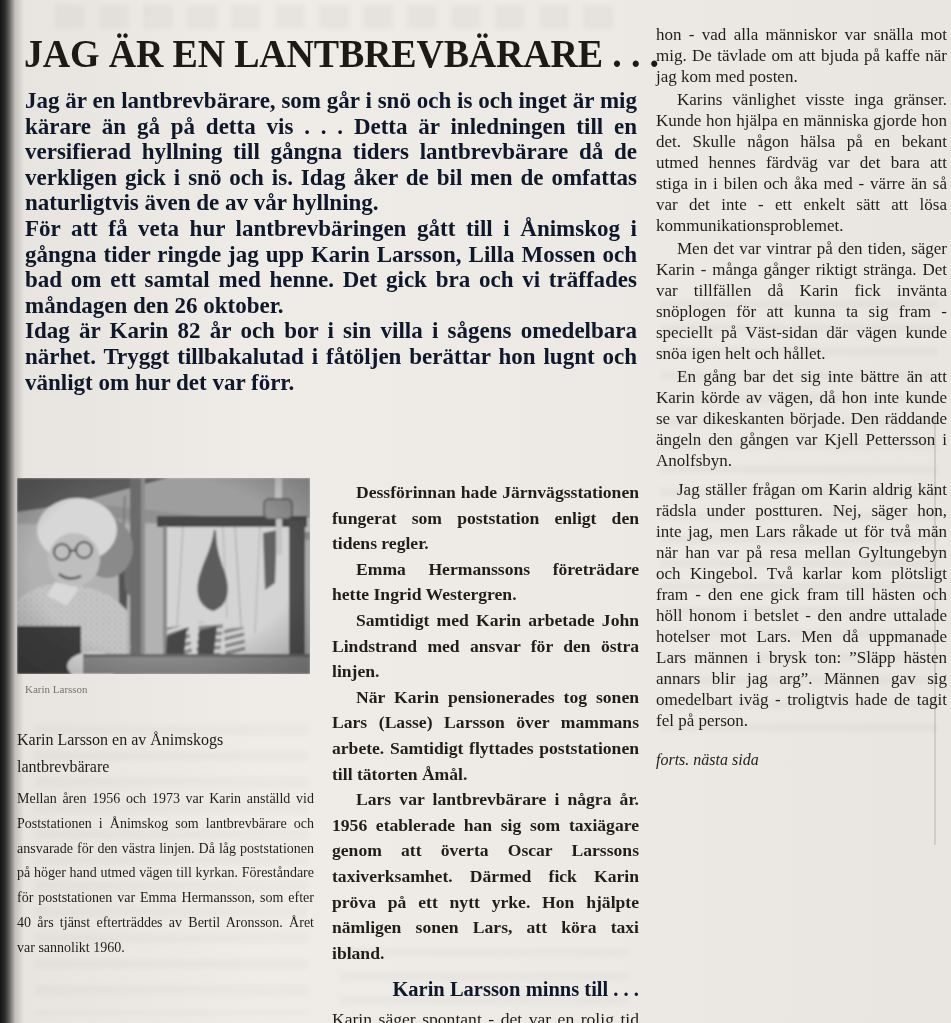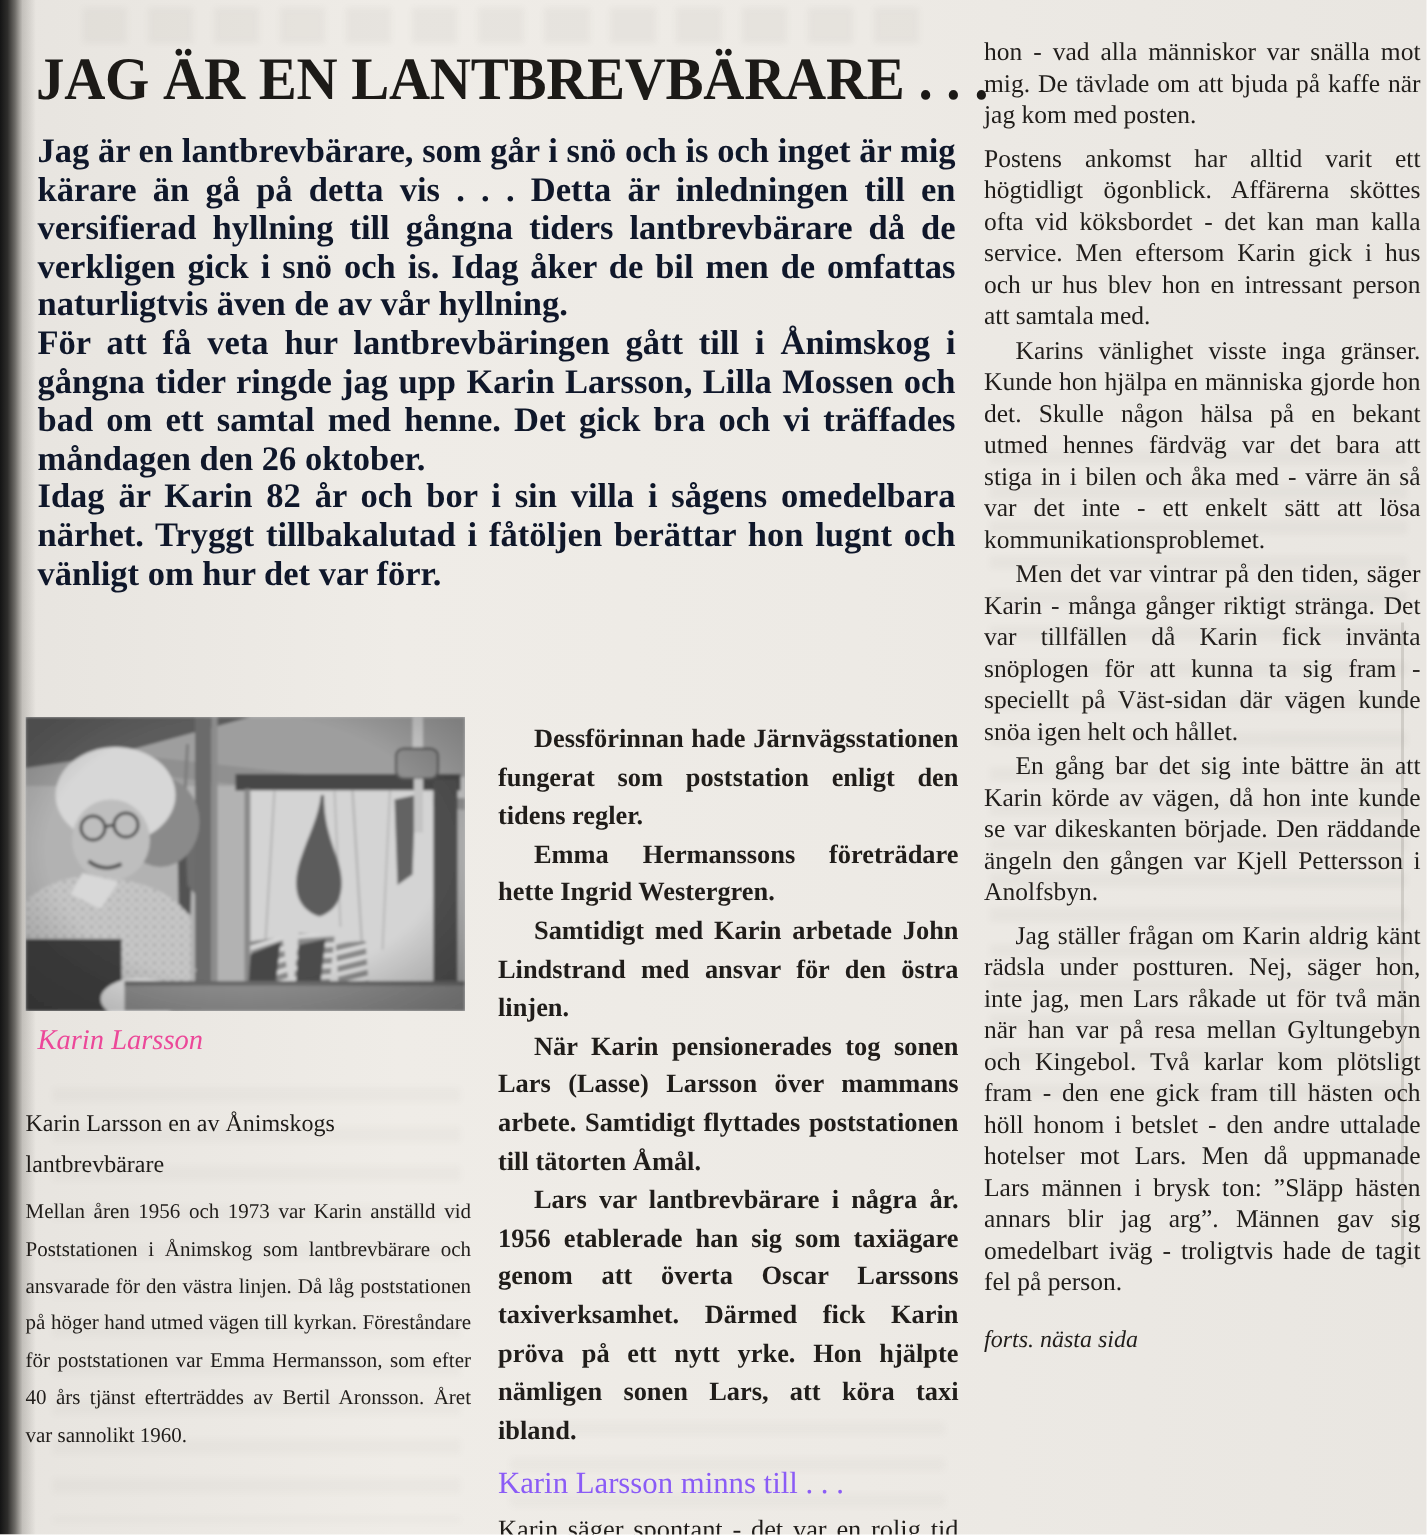--- a/index.html
+++ b/index.html
@@ -48,37 +48,37 @@
 
   
   .col-left{position:absolute;left:17px;top:478px;width:297px;}
   .photo{
     position:relative;width:293px;height:196px;overflow:hidden;
     filter:grayscale(1) contrast(.96) brightness(1.02);
     background:#bdb9b3;
   }
   .photo svg{display:block;}
   .caption{
-    font-style:italic;font-size:19px;margin:9px 0 0 8px;color:#ec4899;
+    font-size:11px;margin:9px 0 0 8px;color:#737373;
   }
   .col-left h2{
     font-size:16px;line-height:27px;font-weight:normal;margin:31px 0 7px 0;color:#1e1b18;
   }
   .col-left p{
     margin:0;font-size:14px;line-height:24.8px;text-align:justify;
   }
 
   .col-mid{
     position:absolute;left:332px;top:480px;width:307px;
     font-size:17.6px;line-height:25.6px;text-align:justify;
   }
   .col-mid p{margin:0;}
   .col-mid p.ind{text-indent:24px;font-weight:bold;}
   .col-mid h3{
-    font-size:20.5px;font-weight:normal;margin:11px 0 4px 0;text-align:left;color:#8b5cf6;
+    font-size:20.5px;font-weight:bold;margin:11px 0 4px 0;text-align:right;color:#0f172a;
   }
 
   .col-right{
     position:absolute;left:656px;top:24px;width:291px;
     font-size:17px;line-height:21px;text-align:justify;
   }
   .col-right p{margin:0 0 2px 0;}
   .col-right p.ind{text-indent:21px;}
   .col-right p.gap{margin-top:8px;}
   .continuation{
@@ -196,19 +196,18 @@
   <p class="ind">Emma Hermanssons företrädare hette Ingrid Westergren.</p>
   <p class="ind">Samtidigt med Karin arbetade John Lindstrand med ansvar för den östra linjen.</p>
   <p class="ind">När Karin pensionerades tog sonen Lars (Lasse) Larsson över mammans arbete. Samtidigt flyttades poststationen till tätorten Åmål.</p>
   <p class="ind">Lars var lantbrevbärare i några år. 1956 etablerade han sig som taxiägare genom att överta Oscar Larssons taxiverksamhet. Därmed fick Karin pröva på ett nytt yrke. Hon hjälpte nämligen sonen Lars, att köra taxi ibland.</p>
   <h3>Karin Larsson minns till . . .</h3>
   <p>Karin säger spontant - det var en rolig tid och tänker tillbaka på tiden som lantbrevbärare. Tänk - tillägger</p>
 </div>
 
 <div class="col-right">
   <p>hon - vad alla människor var snälla mot mig. De tävlade om att bjuda på kaffe när jag kom med posten.</p>
-  <p class="gap">Postens ankomst har alltid varit ett högtidligt ögonblick. Affärerna sköttes ofta vid köksbordet - det kan man kalla service. Men eftersom Karin gick i hus och ur hus blev hon en intressant person att samtala med.</p>
   <p class="ind">Karins vänlighet visste inga gränser. Kunde hon hjälpa en människa gjorde hon det. Skulle någon hälsa på en bekant utmed hennes färdväg var det bara att stiga in i bilen och åka med - värre än så var det inte - ett enkelt sätt att lösa kommunikationsproblemet.</p>
   <p class="ind">Men det var vintrar på den tiden, säger Karin - många gånger riktigt stränga. Det var tillfällen då Karin fick invänta snöplogen för att kunna ta sig fram - speciellt på Väst-sidan där vägen kunde snöa igen helt och hållet.</p>
   <p class="ind">En gång bar det sig inte bättre än att Karin körde av vägen, då hon inte kunde se var dikeskanten började. Den räddande ängeln den gången var Kjell Pettersson i Anolfsbyn.</p>
   <p class="ind gap">Jag ställer frågan om Karin aldrig känt rädsla under postturen. Nej, säger hon, inte jag, men Lars råkade ut för två män när han var på resa mellan Gyltungebyn och Kingebol. Två karlar kom plötsligt fram - den ene gick fram till hästen och höll honom i betslet - den andre uttalade hotelser mot Lars. Men då uppmanade Lars männen i brysk ton: ”Släpp hästen annars blir jag arg”. Männen gav sig omedelbart iväg - troligtvis hade de tagit fel på person.</p>
   <p class="continuation">forts. nästa sida</p>
 </div>
 
 </body></html>

